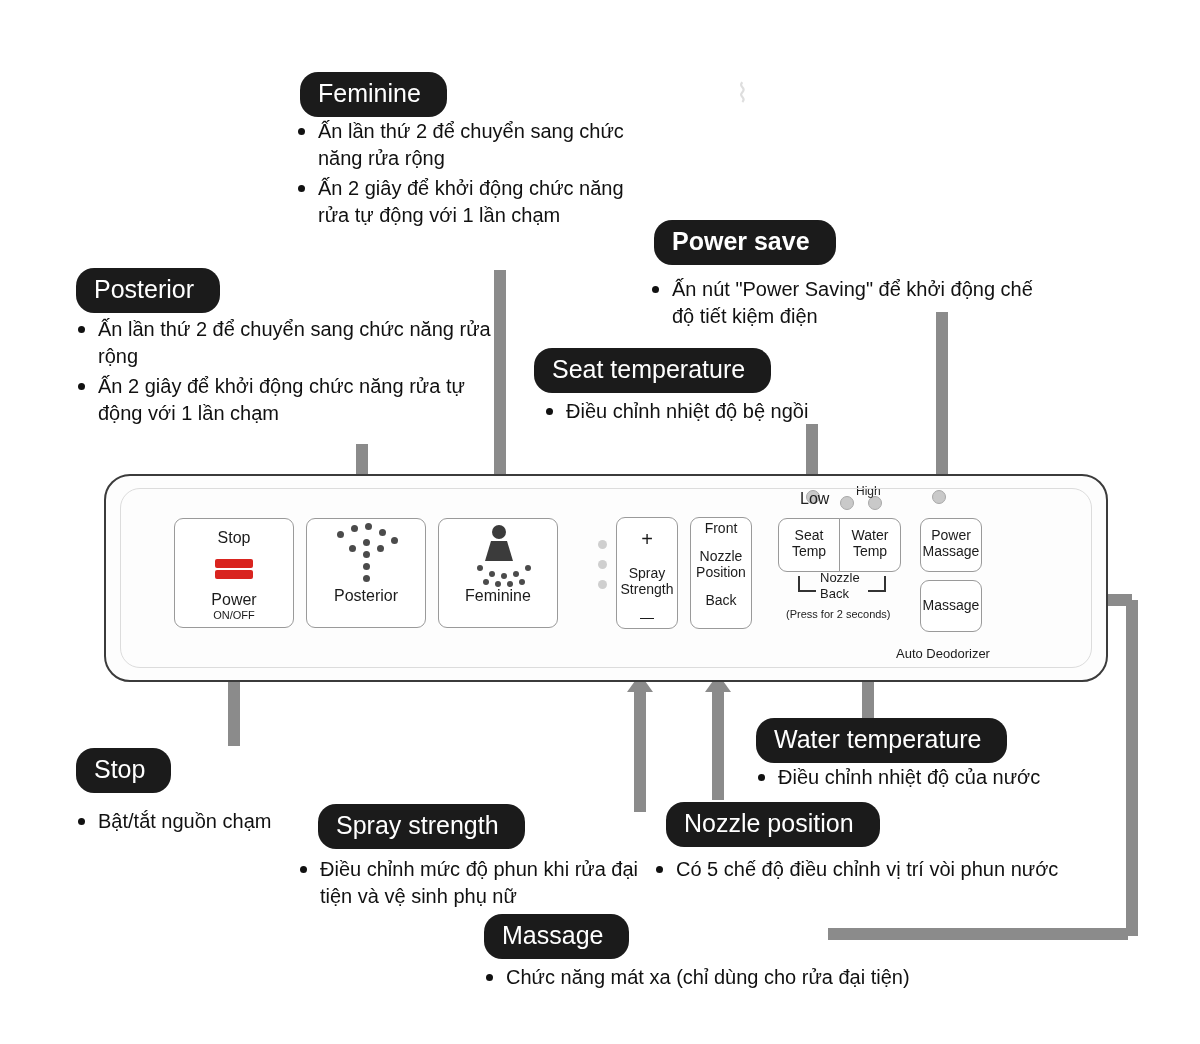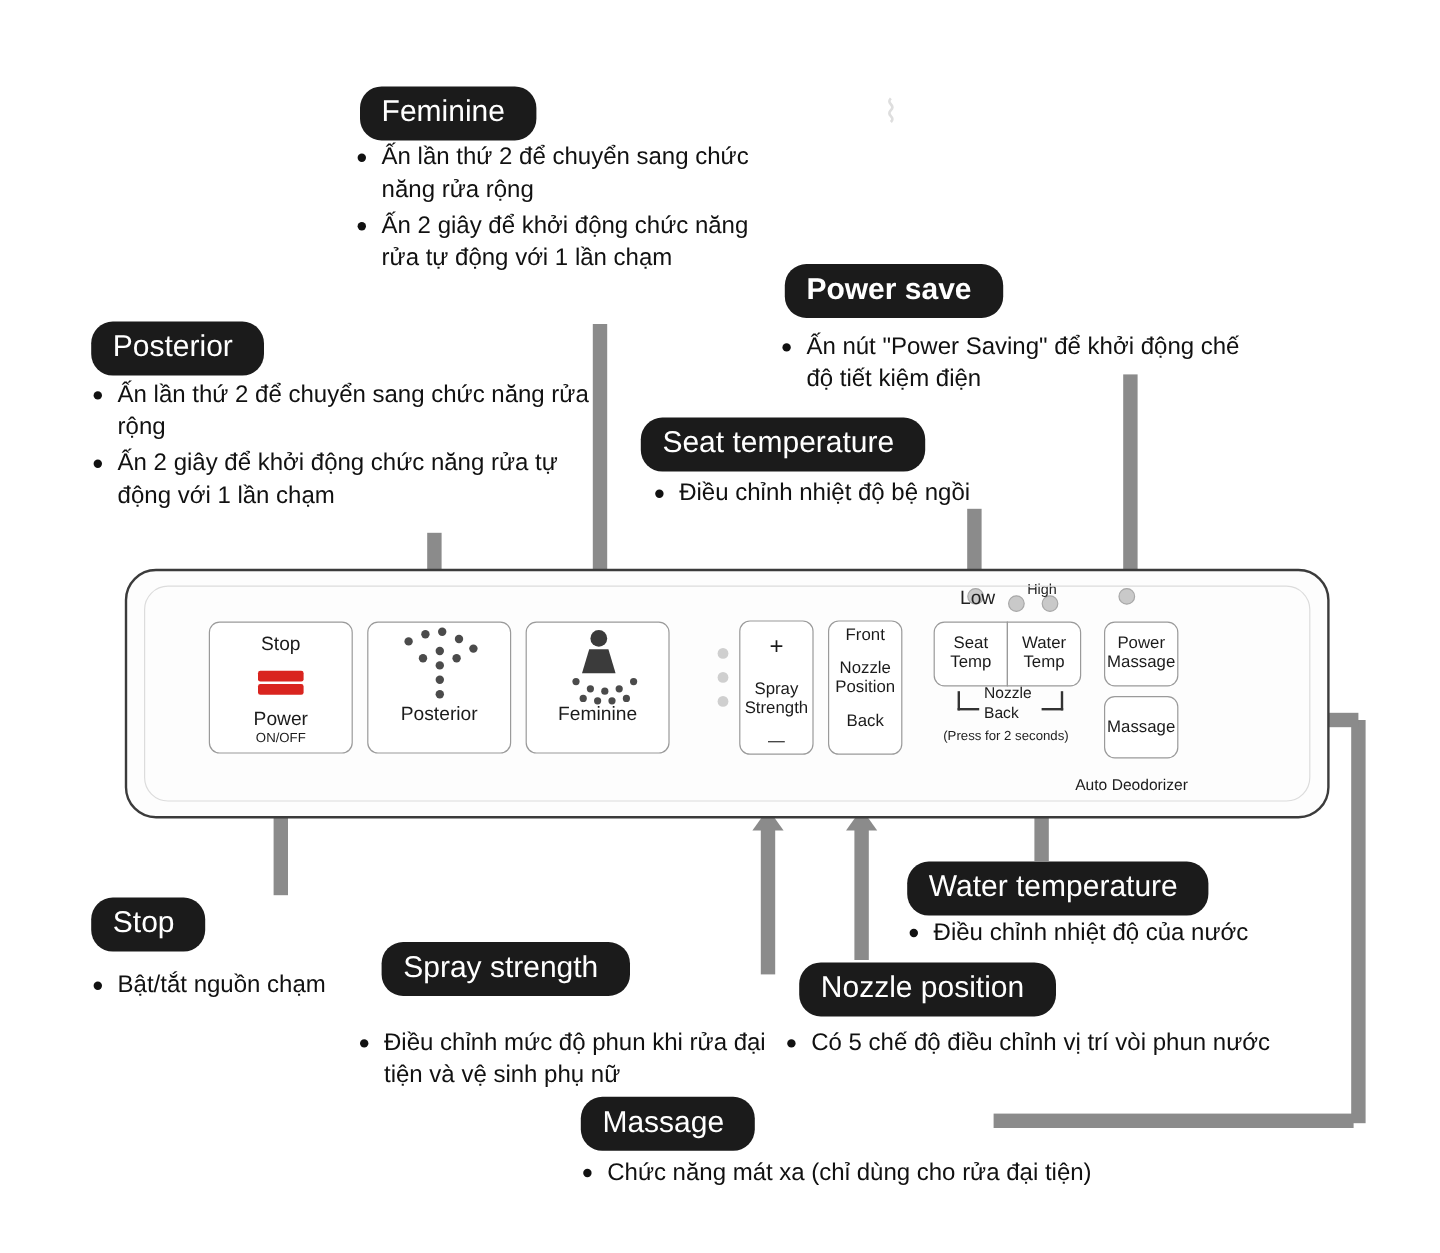--- a/index.html
+++ b/index.html
@@ -205,21 +205,21 @@
   </ul>
 </div>
 
 <div class="callout-title" style="left:76px; top:748px;">Stop</div>
 <div class="callout-body" style="left:76px; top:808px; width:250px;">
   <ul>
     <li style="margin-bottom:22px;">Bật/tắt nguồn chạm</li>
   </ul>
 </div>
 
-<div class="callout-title" style="left:318px; top:785px;">Spray strength</div>
+<div class="callout-title" style="left:318px; top:804px;">Spray strength</div>
 <div class="callout-body" style="left:298px; top:856px; width:360px;">
   <ul>
     <li>Điều chỉnh mức độ phun khi rửa đại tiện và vệ sinh phụ nữ</li>
   </ul>
 </div>
 
 <div class="callout-title" style="left:666px; top:802px;">Nozzle position</div>
 <div class="callout-body" style="left:654px; top:856px; width:450px;">
   <ul>
     <li>Có 5 chế độ điều chỉnh vị trí vòi phun nước</li>

